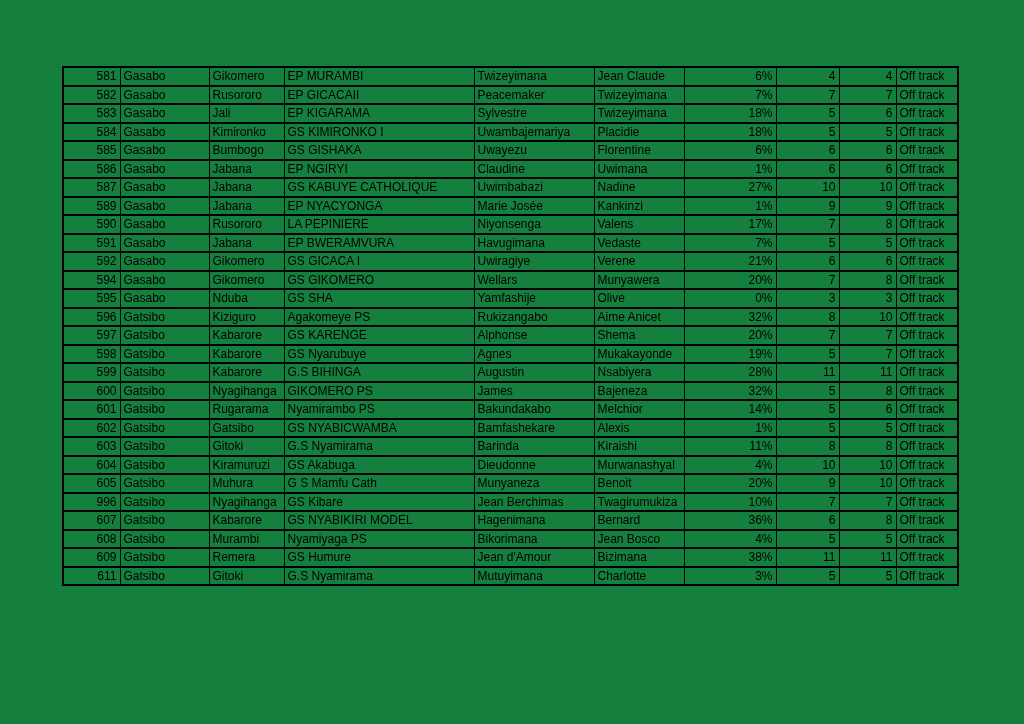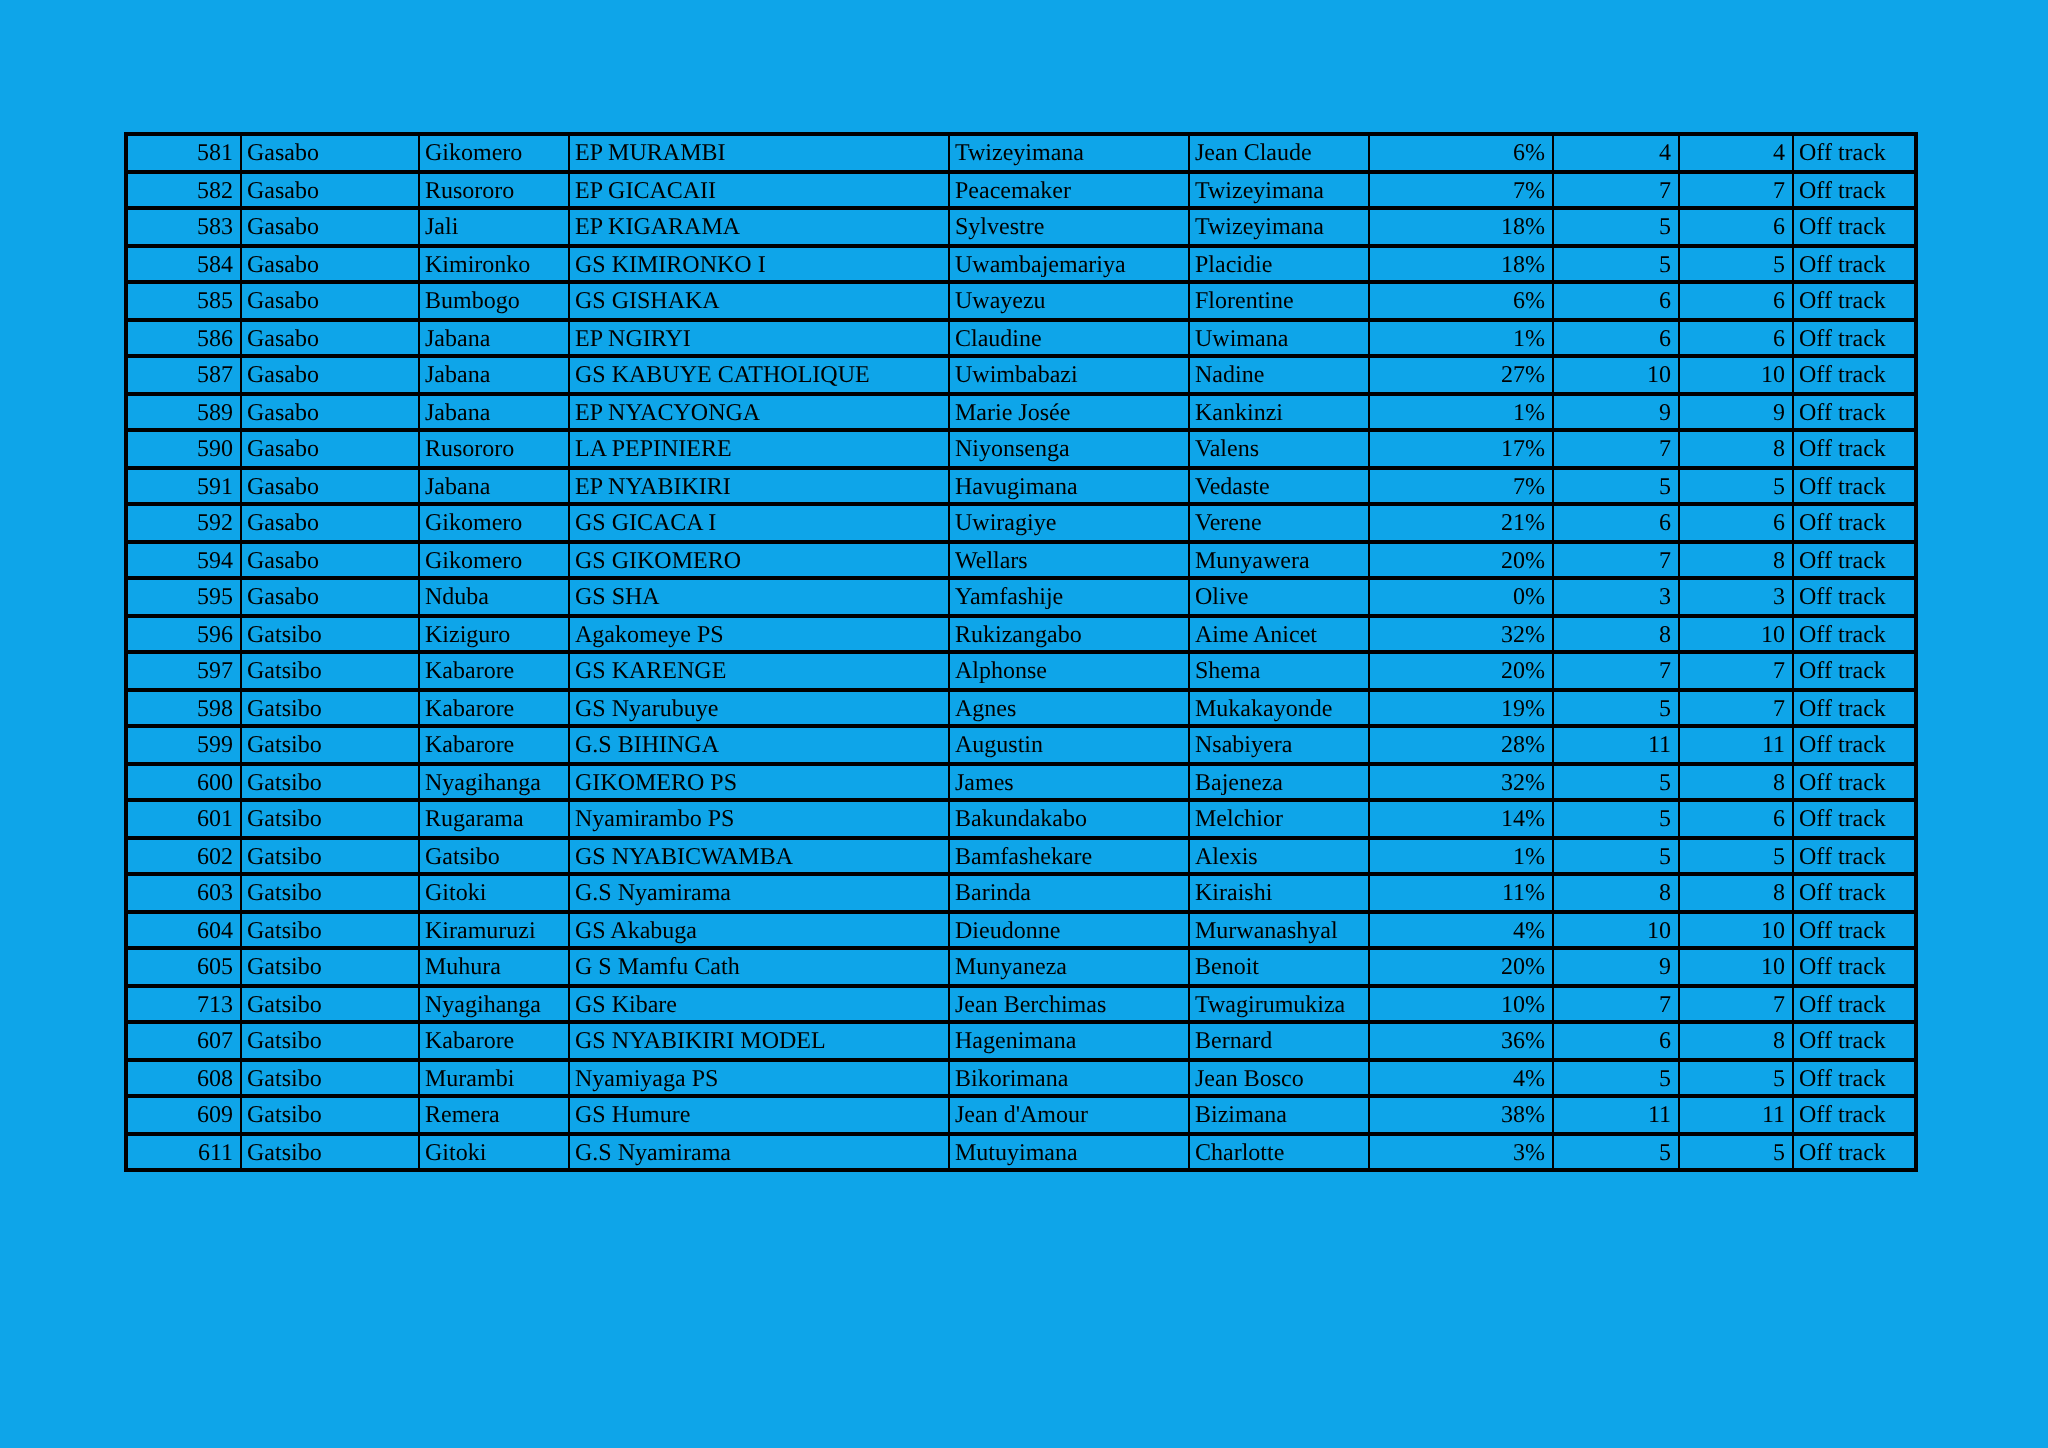--- a/index.html
+++ b/index.html
@@ -4,23 +4,23 @@
 <style>
   html, body {
     margin: 0;
     padding: 0;
     background: #ffffff;
   }
   .page {
     position: relative;
     width: 1024px;
     height: 724px;
-    background: #0ea5e9;
+    background: #15803d;
     overflow: hidden;
-    font-family: Liberation Serif, serif;
+    font-family: Liberation Sans, sans-serif;
     color: #000000;
   }
   table.report {
     position: absolute;
     left: 62px;
     top: 66px;
     width: 895px;
     table-layout: fixed;
     border-collapse: collapse;
     border: 2px solid #000;
@@ -169,21 +169,21 @@
           <td>Valens</td>
           <td>17%</td>
           <td>7</td>
           <td>8</td>
           <td>Off track</td>
         </tr>
         <tr>
           <td>591</td>
           <td>Gasabo</td>
           <td>Jabana</td>
-          <td>EP NYABIKIRI</td>
+          <td>EP BWERAMVURA</td>
           <td>Havugimana</td>
           <td>Vedaste</td>
           <td>7%</td>
           <td>5</td>
           <td>5</td>
           <td>Off track</td>
         </tr>
         <tr>
           <td>592</td>
           <td>Gasabo</td>
@@ -334,21 +334,21 @@
           <td>Muhura</td>
           <td>G S Mamfu Cath</td>
           <td>Munyaneza</td>
           <td>Benoit</td>
           <td>20%</td>
           <td>9</td>
           <td>10</td>
           <td>Off track</td>
         </tr>
         <tr>
-          <td>713</td>
+          <td>996</td>
           <td>Gatsibo</td>
           <td>Nyagihanga</td>
           <td>GS Kibare</td>
           <td>Jean Berchimas</td>
           <td>Twagirumukiza</td>
           <td>10%</td>
           <td>7</td>
           <td>7</td>
           <td>Off track</td>
         </tr>

